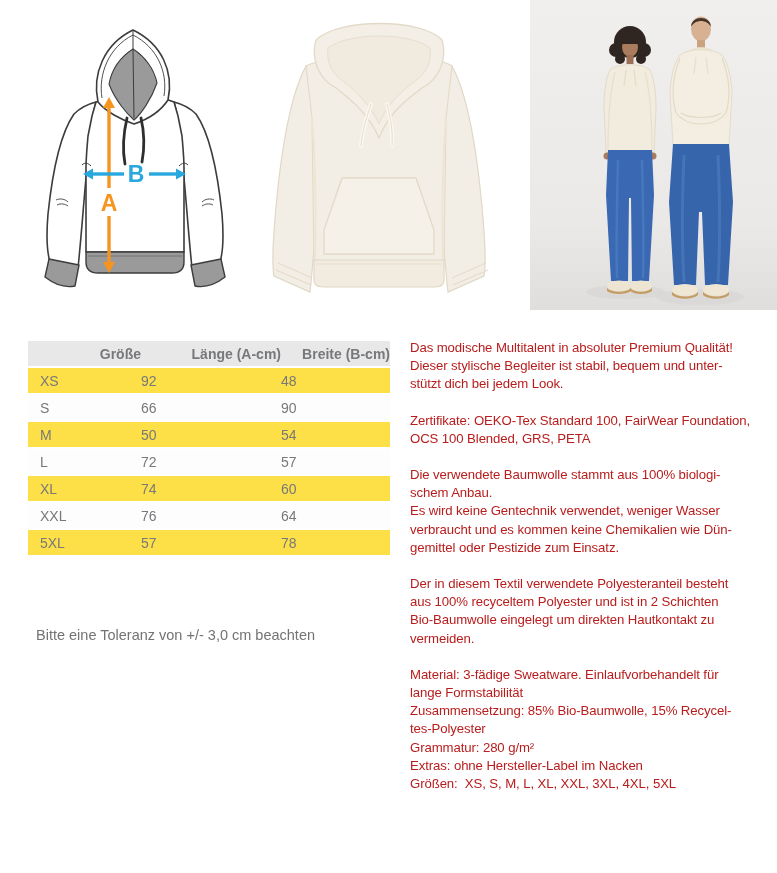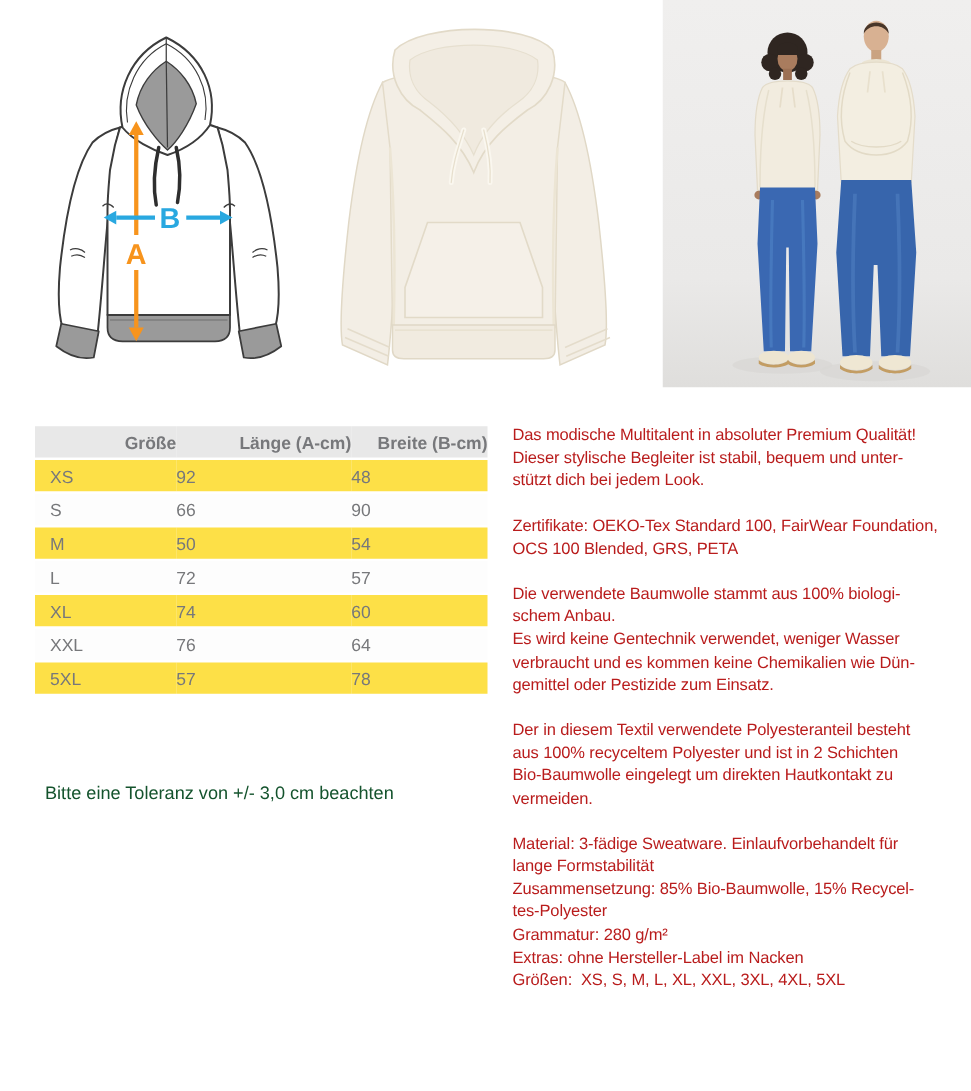--- a/index.html
+++ b/index.html
@@ -35,21 +35,21 @@
     vertical-align: middle;
   }
   table.size-chart td { height: 25px; vertical-align: middle; background: #fdfdfd; }
   table.size-chart tr.alt td { background: #fde047; }
   table.size-chart th:nth-child(1), table.size-chart td:nth-child(1) { width: 113px; padding-left: 12px; }
   table.size-chart th:nth-child(2), table.size-chart td:nth-child(2) { width: 140px; }
   table.size-chart th:nth-child(3), table.size-chart td:nth-child(3) { width: 109px; }
 
   .tolerance-note {
     position: absolute; left: 36px; top: 627px;
-    font-size: 14.5px; color: #14532d; white-space: pre;
+    font-size: 14.5px; color: #737373; white-space: pre;
   }
 
   
   .description {
     position: absolute; left: 410px; top: 339px; width: 364px;
     font-size: 13.2px; line-height: 18.2px; color: #b91c1c;
     letter-spacing: -0.1px;
   }
   .description p { white-space: pre; margin: 0 0 18px 0; }
 

